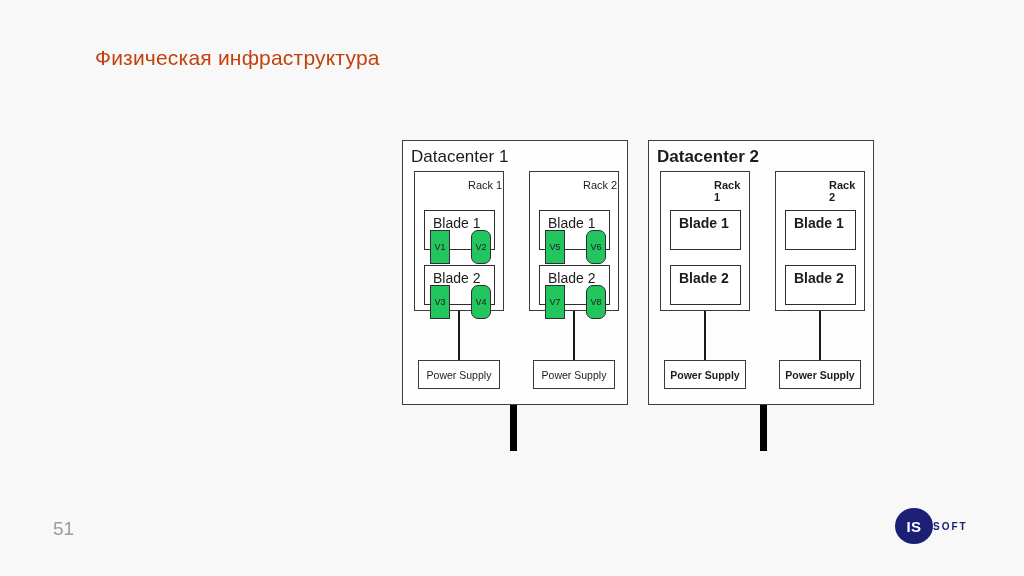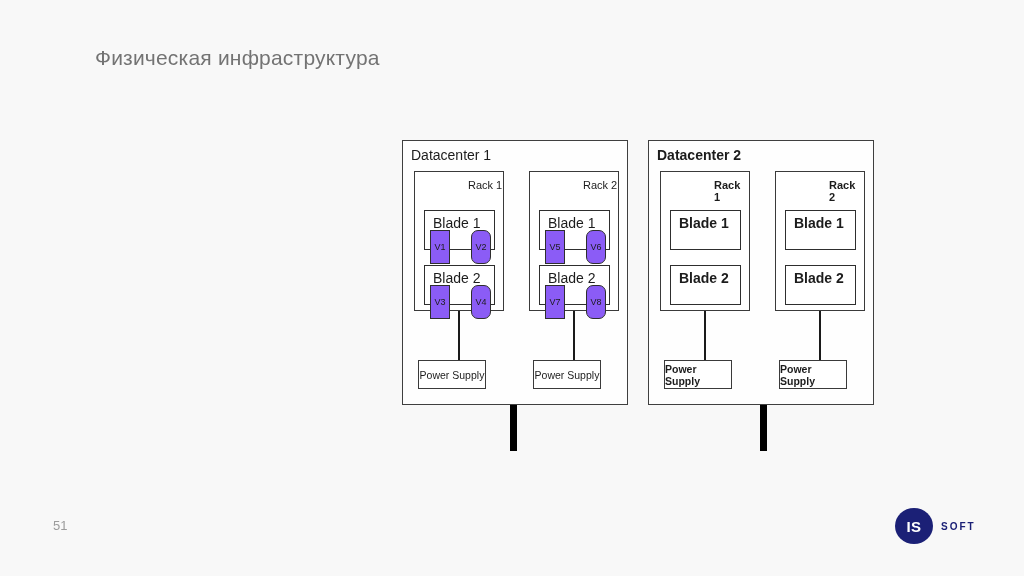--- a/index.html
+++ b/index.html
@@ -10,41 +10,41 @@
     position: relative;
     overflow: hidden;
   }
   .slide { position: absolute; inset: 0; }
 
   .title {
     position: absolute;
     left: 95px; top: 46px;
     font-size: 21px;
     font-weight: 400;
-    color: #737373;
+    color: #c2410c;
     letter-spacing: 0.2px;
   }
 
   
   .diagram { position: absolute; inset: 0; }
 
   .dc {
     position: absolute;
     top: 140px;
     width: 226px; height: 265px;
     border: 1px solid #3f3f3f;
     background: #fefefe;
   }
   .dc1 { left: 402px; }
   .dc2 { left: 648px; font-weight: bold; }
 
   .dc-label {
     position: absolute;
     left: 8px; top: 6px;
-    font-size: 14px;
+    font-size: 17px;
     color: #1c1c1c;
   }
 
   .rack {
     position: absolute;
     top: 30px;
     width: 90px; height: 140px;
     border: 1px solid #3a3a3a;
     background: #fff;
   }
@@ -74,41 +74,41 @@
     left: 8px; top: 4px;
     font-size: 14px;
     color: #1c1c1c;
   }
 
   .vm {
     position: absolute;
     top: 19px;
     width: 20px; height: 34px;
     border: 1px solid #2e2e2e;
-    background: #8b5cf6;
+    background: #22c55e;
     font-size: 9px;
     color: #1c1c1c;
     display: flex; align-items: center; justify-content: center;
   }
   .vm-left  { left: 5px; }
   .vm-right { left: 46px; border-radius: 7px; }
 
   .ps-line {
     position: absolute;
     top: 170px;
     width: 2px; height: 49px;
     background: #1a1a1a;
   }
   .ps-line-1 { left: 55px; }
   .ps-line-2 { left: 170px; }
 
   .ps {
     position: absolute;
     top: 219px;
-    width: 68px; height: 29px;
+    width: 82px; height: 29px;
     border: 1px solid #3a3a3a;
     background: #fff;
     font-size: 10.5px;
     color: #1c1c1c;
     display: flex; align-items: center; justify-content: center;
   }
   .ps-1 { left: 15px; }
   .ps-2 { left: 130px; }
 
   .trunk {
@@ -128,21 +128,21 @@
     background: #fff;
     font-size: 13.5px;
     color: #1a1a1a;
     display: flex; align-items: center; justify-content: center;
   }
 
   
   .page-number {
     position: absolute;
     left: 53px; top: 518px;
-    font-size: 13px;
+    font-size: 19px;
     color: #9c9c9c;
   }
 
   .logo {
     position: absolute;
     left: 895px; top: 508px;
     display: flex; align-items: center;
   }
   .logo-circle {
     width: 38px; height: 36px;
@@ -150,21 +150,21 @@
     background: #1b2076;
     display: flex; align-items: center; justify-content: center;
   }
   .logo-circle span {
     color: #fff;
     font-size: 15px;
     font-weight: 700;
     letter-spacing: 0.5px;
   }
   .logo-soft {
-    margin-left: 8px;
+    margin-left: 0;
     font-size: 10px;
     font-weight: 700;
     letter-spacing: 2px;
     color: #1b2076;
   }
 </style>
 </head>
 <body>
 
 <div class="slide">

